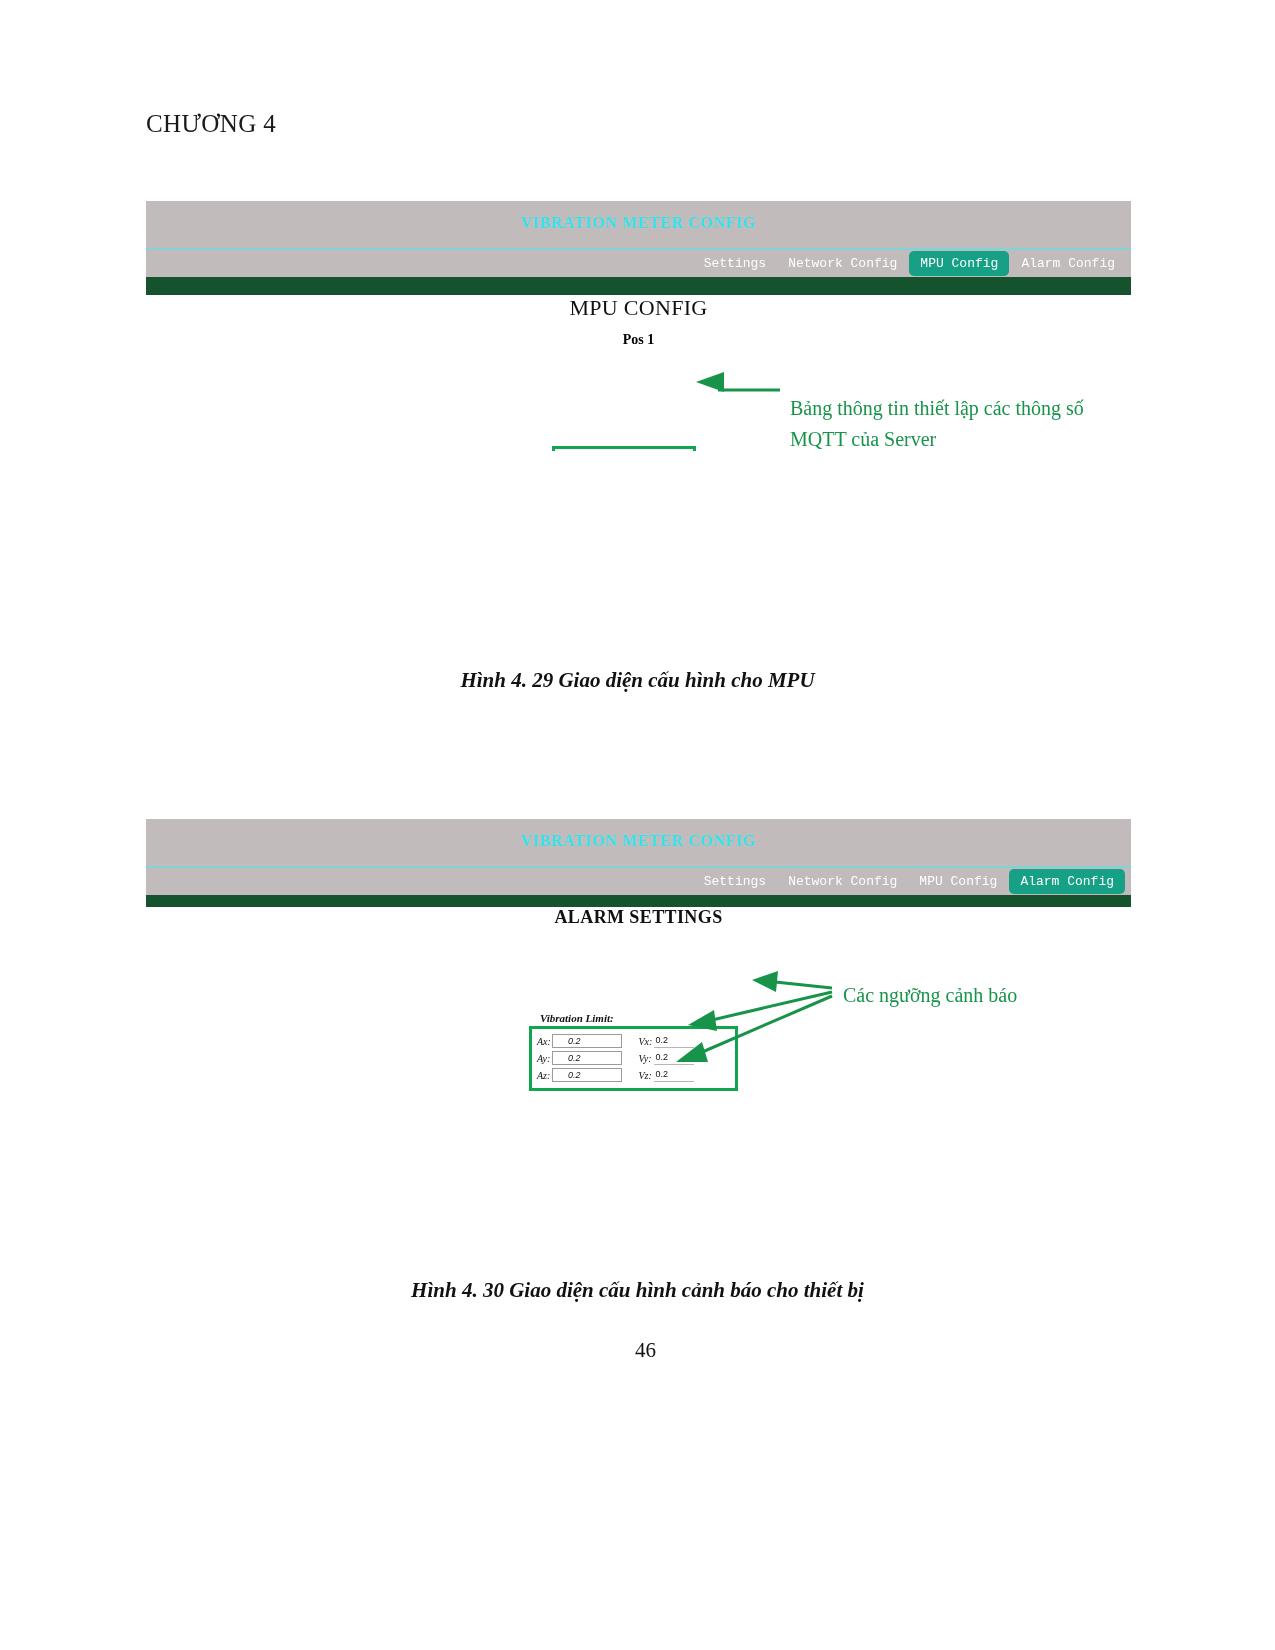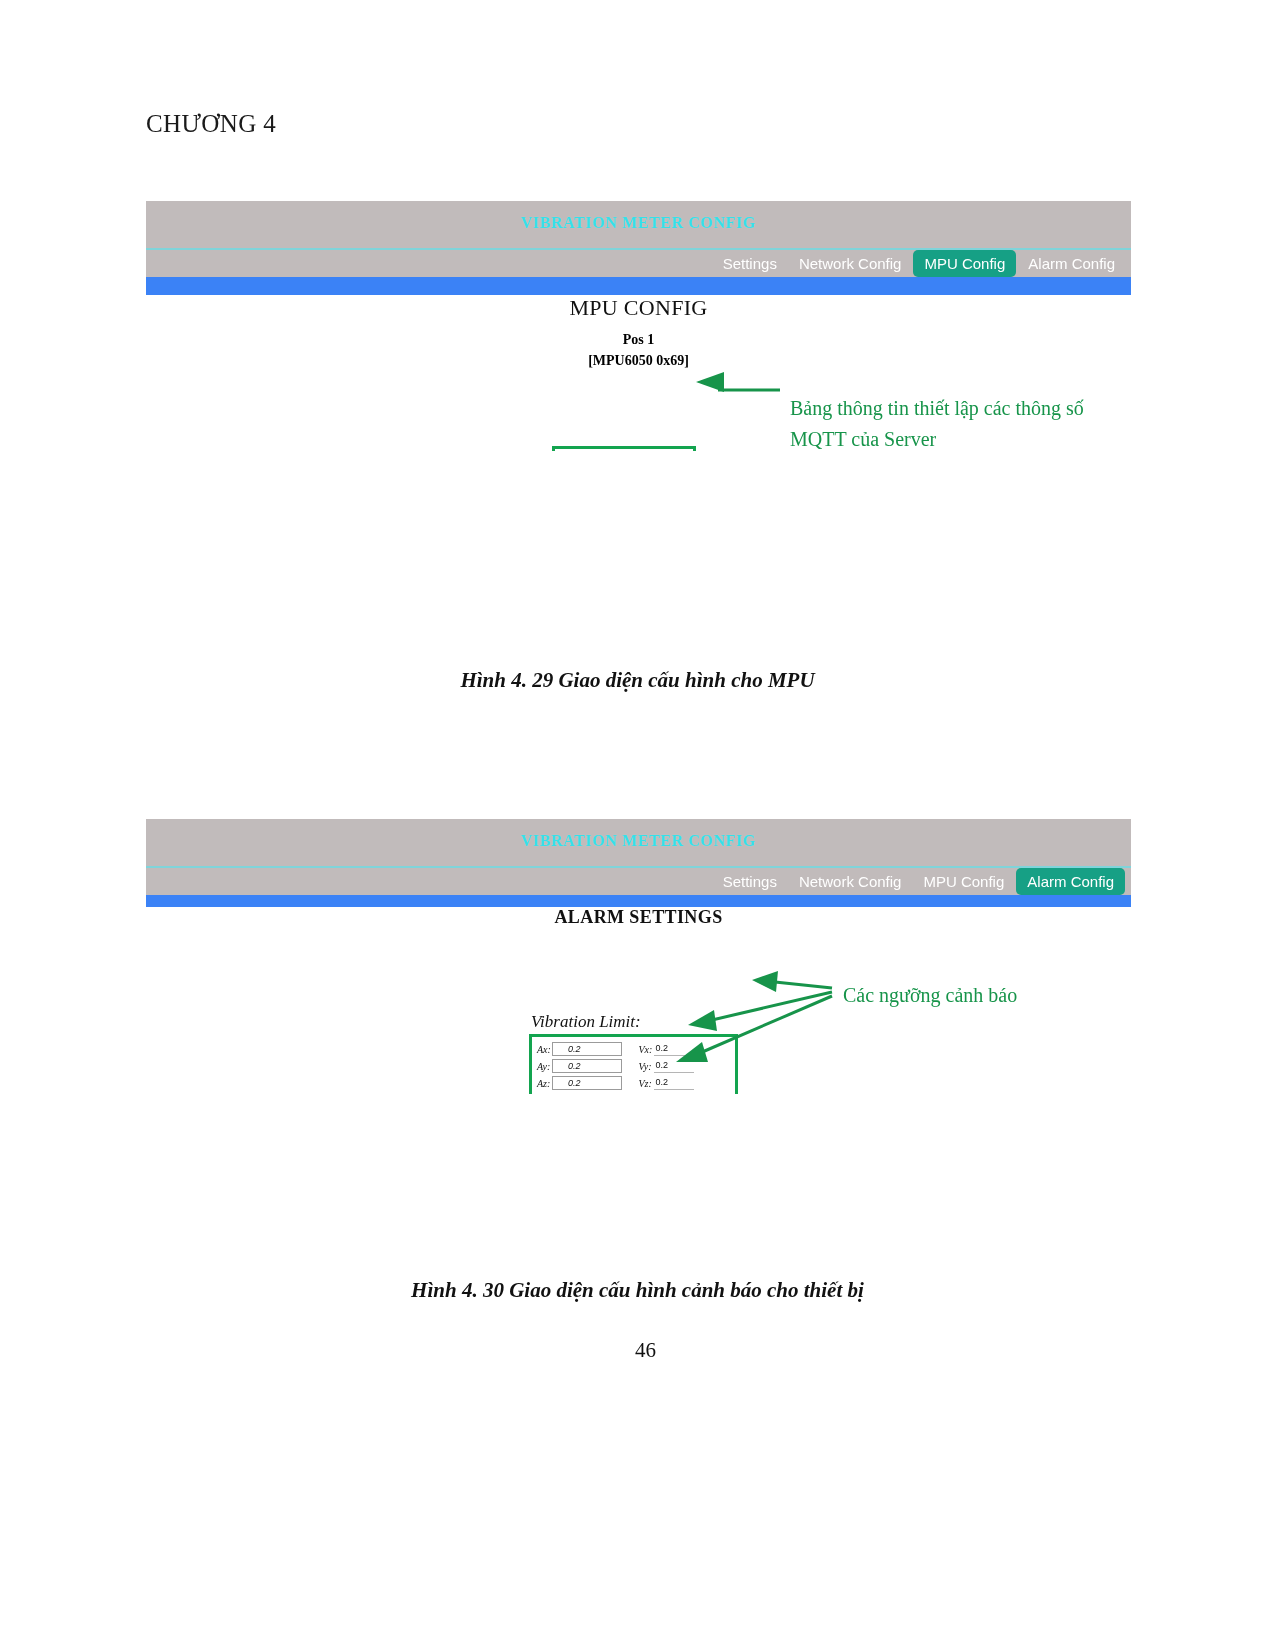--- a/index.html
+++ b/index.html
@@ -45,21 +45,21 @@
     font-weight: bold;
     font-size: 21px;
     color: #111;
   }
   #caption-1 { top: 668px; }
   #caption-2 { top: 1278px; }
 
   
   .shot {
     position: absolute;
-    background: #3b82f6;
+    background: #14532d;
     overflow: hidden;
   }
   #shot-mpu   { left: 146px; top: 201px; width: 985px; height: 250px; }
   #shot-alarm { left: 146px; top: 819px; width: 985px; height: 275px; }
 
   .shot-header {
     position: relative;
     height: 47px;
     background: #c1bbbb;
     border-bottom: 2px solid #7fd4da;
@@ -80,22 +80,22 @@
     position: relative;
     height: 27px;
     background: #c1bbbb;
     display: flex;
     justify-content: flex-end;
     align-items: center;
     padding-right: 5px;
     box-sizing: border-box;
   }
   .nav-item {
-    font-family: Liberation Sans, sans-serif;
-    font-size: 15px;
+    font-family: Liberation Mono, monospace;
+    font-size: 13px;
     color: #ffffff;
     padding: 5px 10px;
     margin: 0 1px;
     border-radius: 5px;
     line-height: 1;
     white-space: nowrap;
   }
   .nav-item.active {
     background: #16a085;
     padding: 6px 11px;
@@ -171,24 +171,24 @@
   }
   .alarm-wrap {
     position: absolute;
     left: 383px;
     top: 105px;
     width: 215px;
   }
   .sec-label {
     font-family: "Liberation Serif", serif;
     font-style: italic;
-    font-weight: normal;
-    font-size: 17px;
-    color: #111;
-    margin: 0 0 2px 2px;
+    font-weight: bold;
+    font-size: 11px;
+    color: #111;
+    margin: 0 0 2px 11px;
   }
   .vib-box {
     border: 3px solid #13a44f;
     box-sizing: border-box;
     width: 209px;
     padding: 3px 5px 3px 5px;
     background: #fff;
     display: flex;
   }
   .vib-col { flex: 1; }
@@ -241,21 +241,20 @@
   <div class="shot-nav">
     <div class="nav-item">Settings</div>
     <div class="nav-item">Network Config</div>
     <div class="nav-item active">MPU Config</div>
     <div class="nav-item">Alarm Config</div>
   </div>
 
   <div class="shot-body">
     <div class="mpu-h1">MPU CONFIG</div>
     <div class="mpu-pos">Pos 1</div>
-    <div class="mpu-chip">[MPU6050 0x69]</div>
 
     <div class="mpu-box">
       
       
       
     </div>
 
   </div>
 </div>
 

